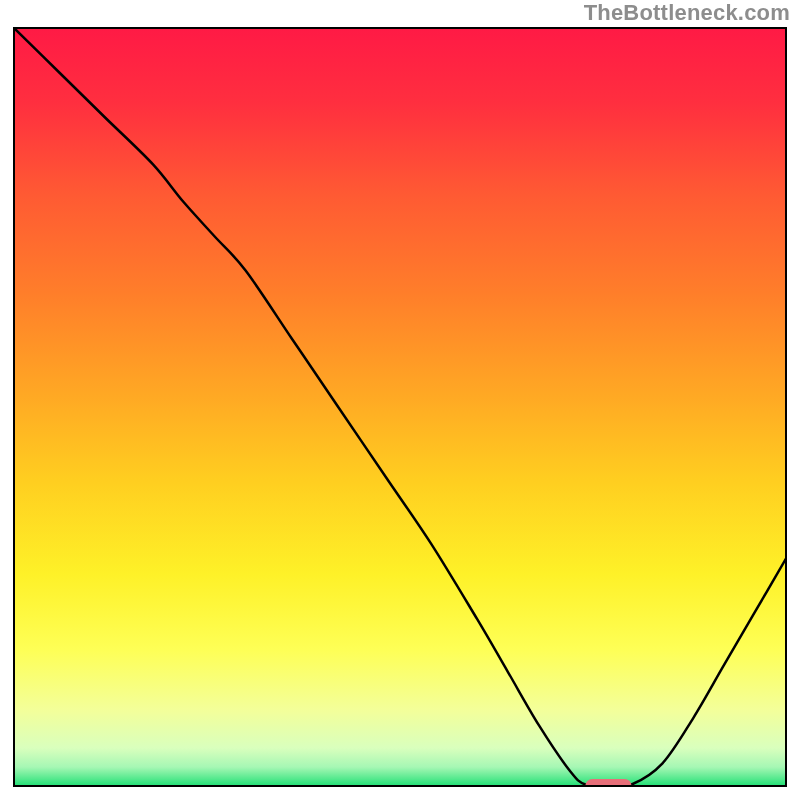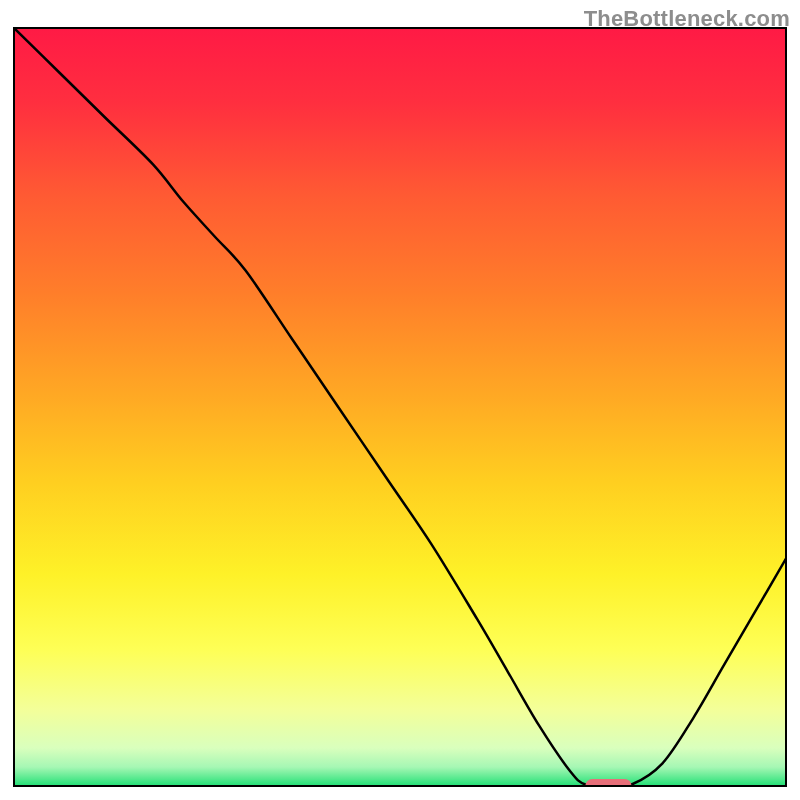--- a/index.html
+++ b/index.html
@@ -15,21 +15,21 @@
     width: 800px;
     height: 800px;
   }
   svg {
     position: absolute;
     top: 0;
     left: 0;
   }
   .watermark {
     position: absolute;
-    top: 6px;
+    top: 0;
     right: 10px;
     font-size: 22px;
     font-weight: 600;
     color: #8d8d8d;
     letter-spacing: 0.2px;
   }
 </style>
 </head>
 <body>
 

